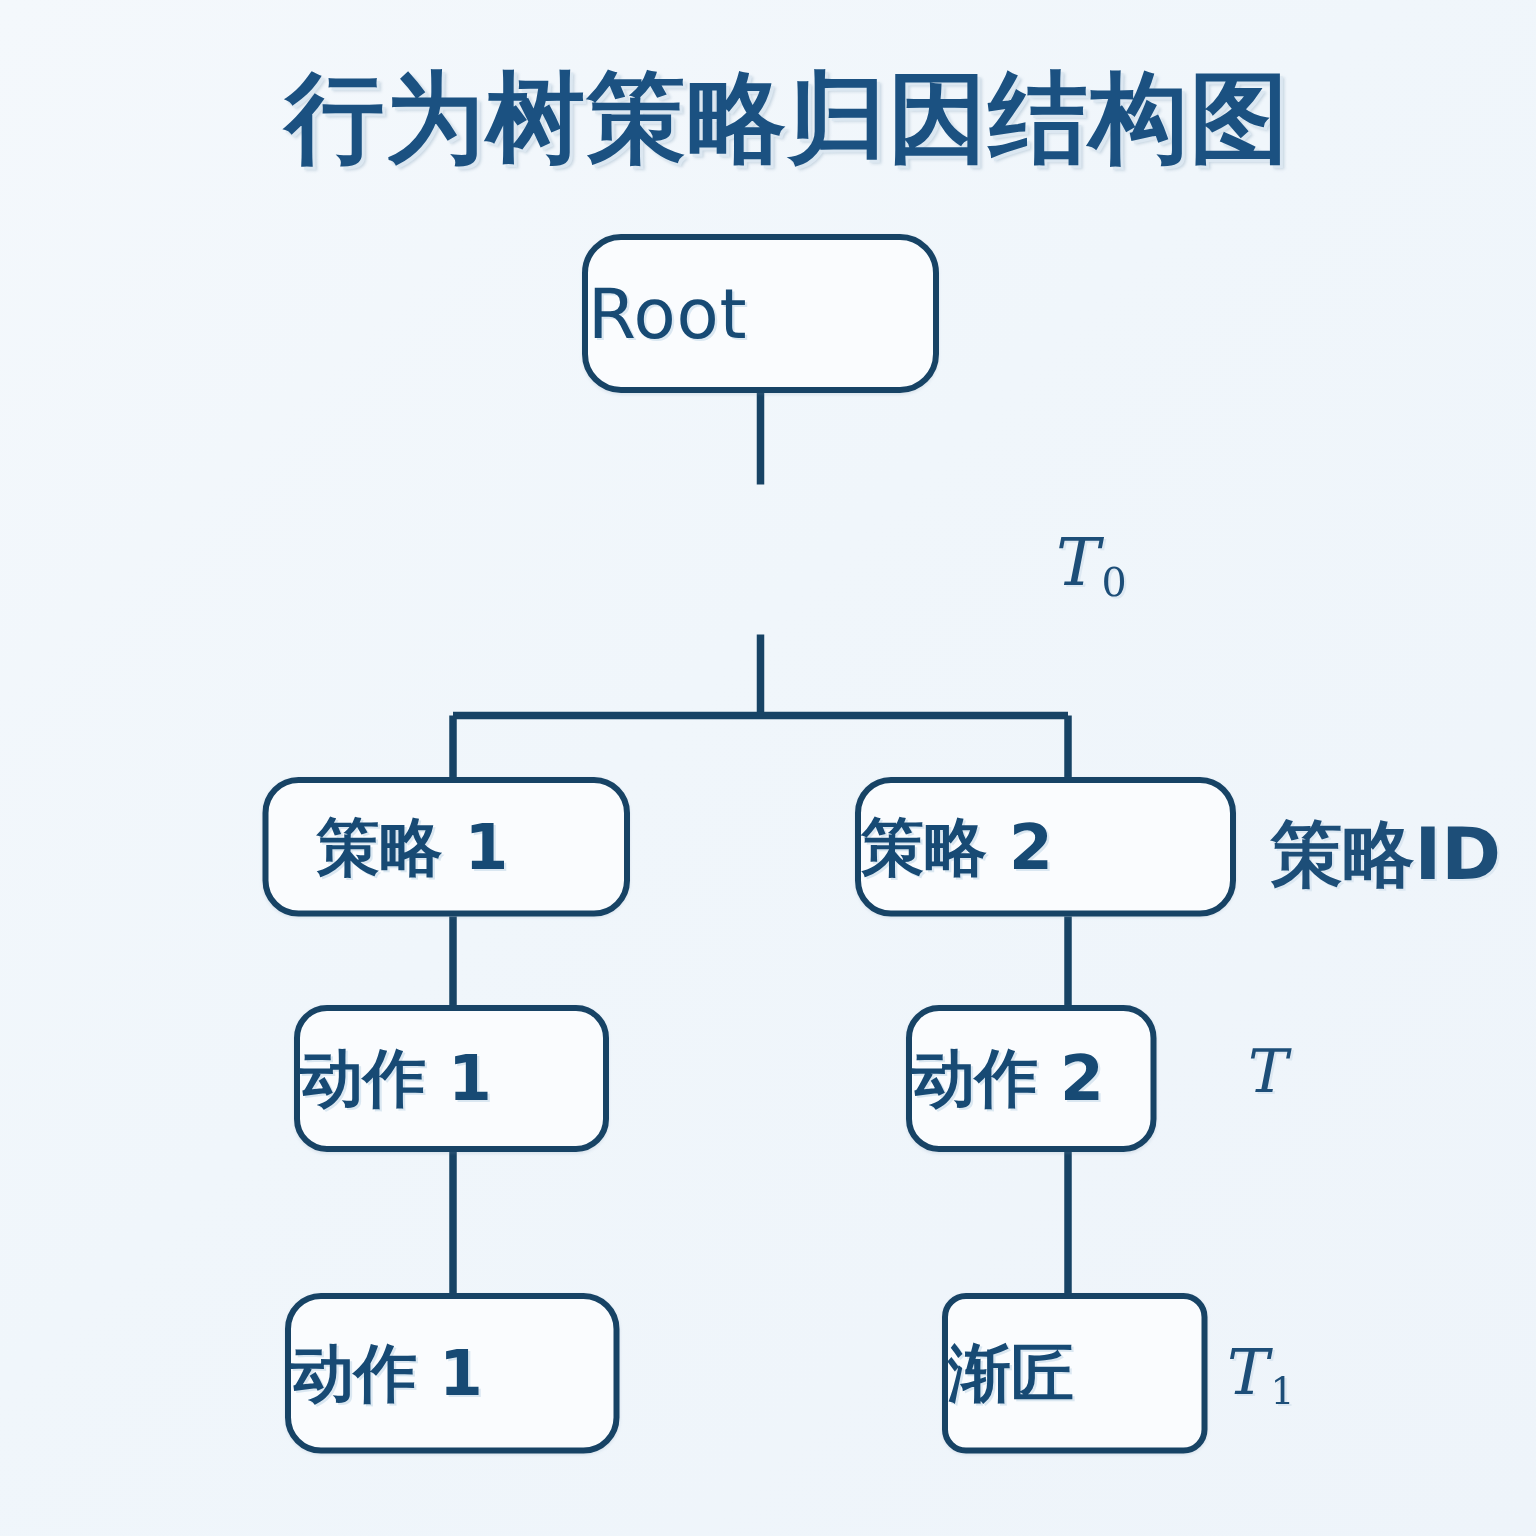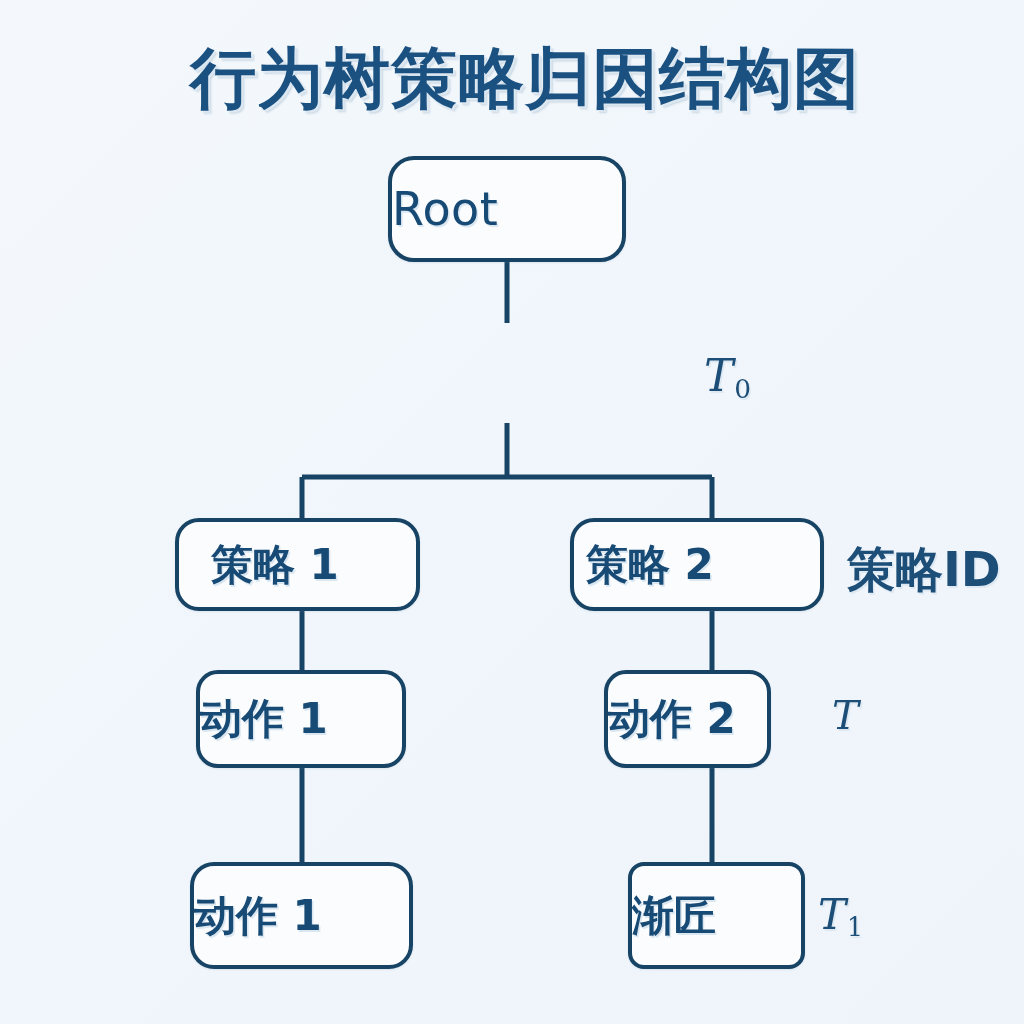--- a/index.html
+++ b/index.html
@@ -57,21 +57,21 @@
   .node-label {
     white-space: nowrap;
     line-height: 1;
   }
   .node.root        { left: 388px; top: 156px; width: 238px; height: 106px; border-radius: 26px; }
   .node.root .node-label  { font-size: 46px; font-weight: 400; letter-spacing: 0.5px; }
   .node.cond        { left: 360px; top: 323px; width: 288px; height: 100px; border-radius: 24px; }
   .node.cond .node-label  { font-size: 44px; }
   .node.policy1     { left: 175px; top: 518px; width: 245px; height: 93px; border-radius: 24px; padding-left: 32px; }
   .node.policy1 .node-label { font-size: 42px; }
-  .node.policy2     { left: 570px; top: 518px; width: 254px; height: 93px; border-radius: 24px; padding-left: 12px; }
+  .node.policy2     { left: 570px; top: 518px; width: 254px; height: 93px; border-radius: 24px; }
   .node.policy2 .node-label { font-size: 42px; }
   .node.action1     { left: 196px; top: 670px; width: 210px; height: 98px; border-radius: 22px; }
   .node.action1 .node-label { font-size: 42px; }
   .node.action2     { left: 604px; top: 670px; width: 167px; height: 98px; border-radius: 22px; }
   .node.action2 .node-label { font-size: 42px; }
   .node.leaf1       { left: 190px; top: 862px; width: 223px; height: 107px; border-radius: 24px; }
   .node.leaf1 .node-label { font-size: 42px; }
   .node.leaf2       { left: 628px; top: 862px; width: 177px; height: 107px; border-radius: 16px; }
   .node.leaf2 .node-label { font-size: 42px; }
 

